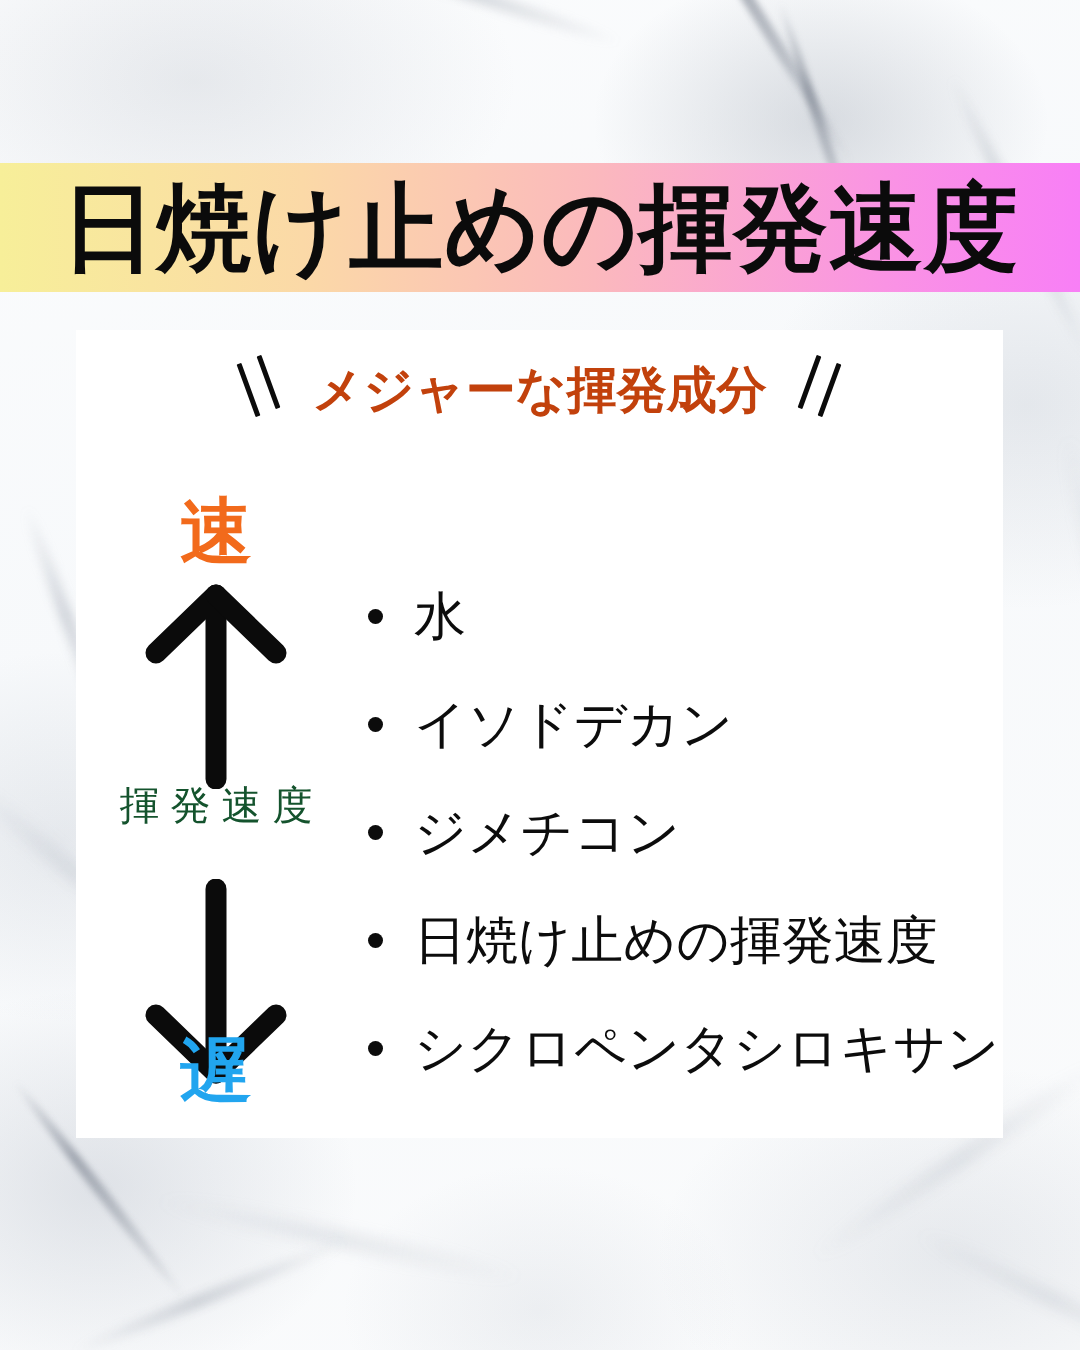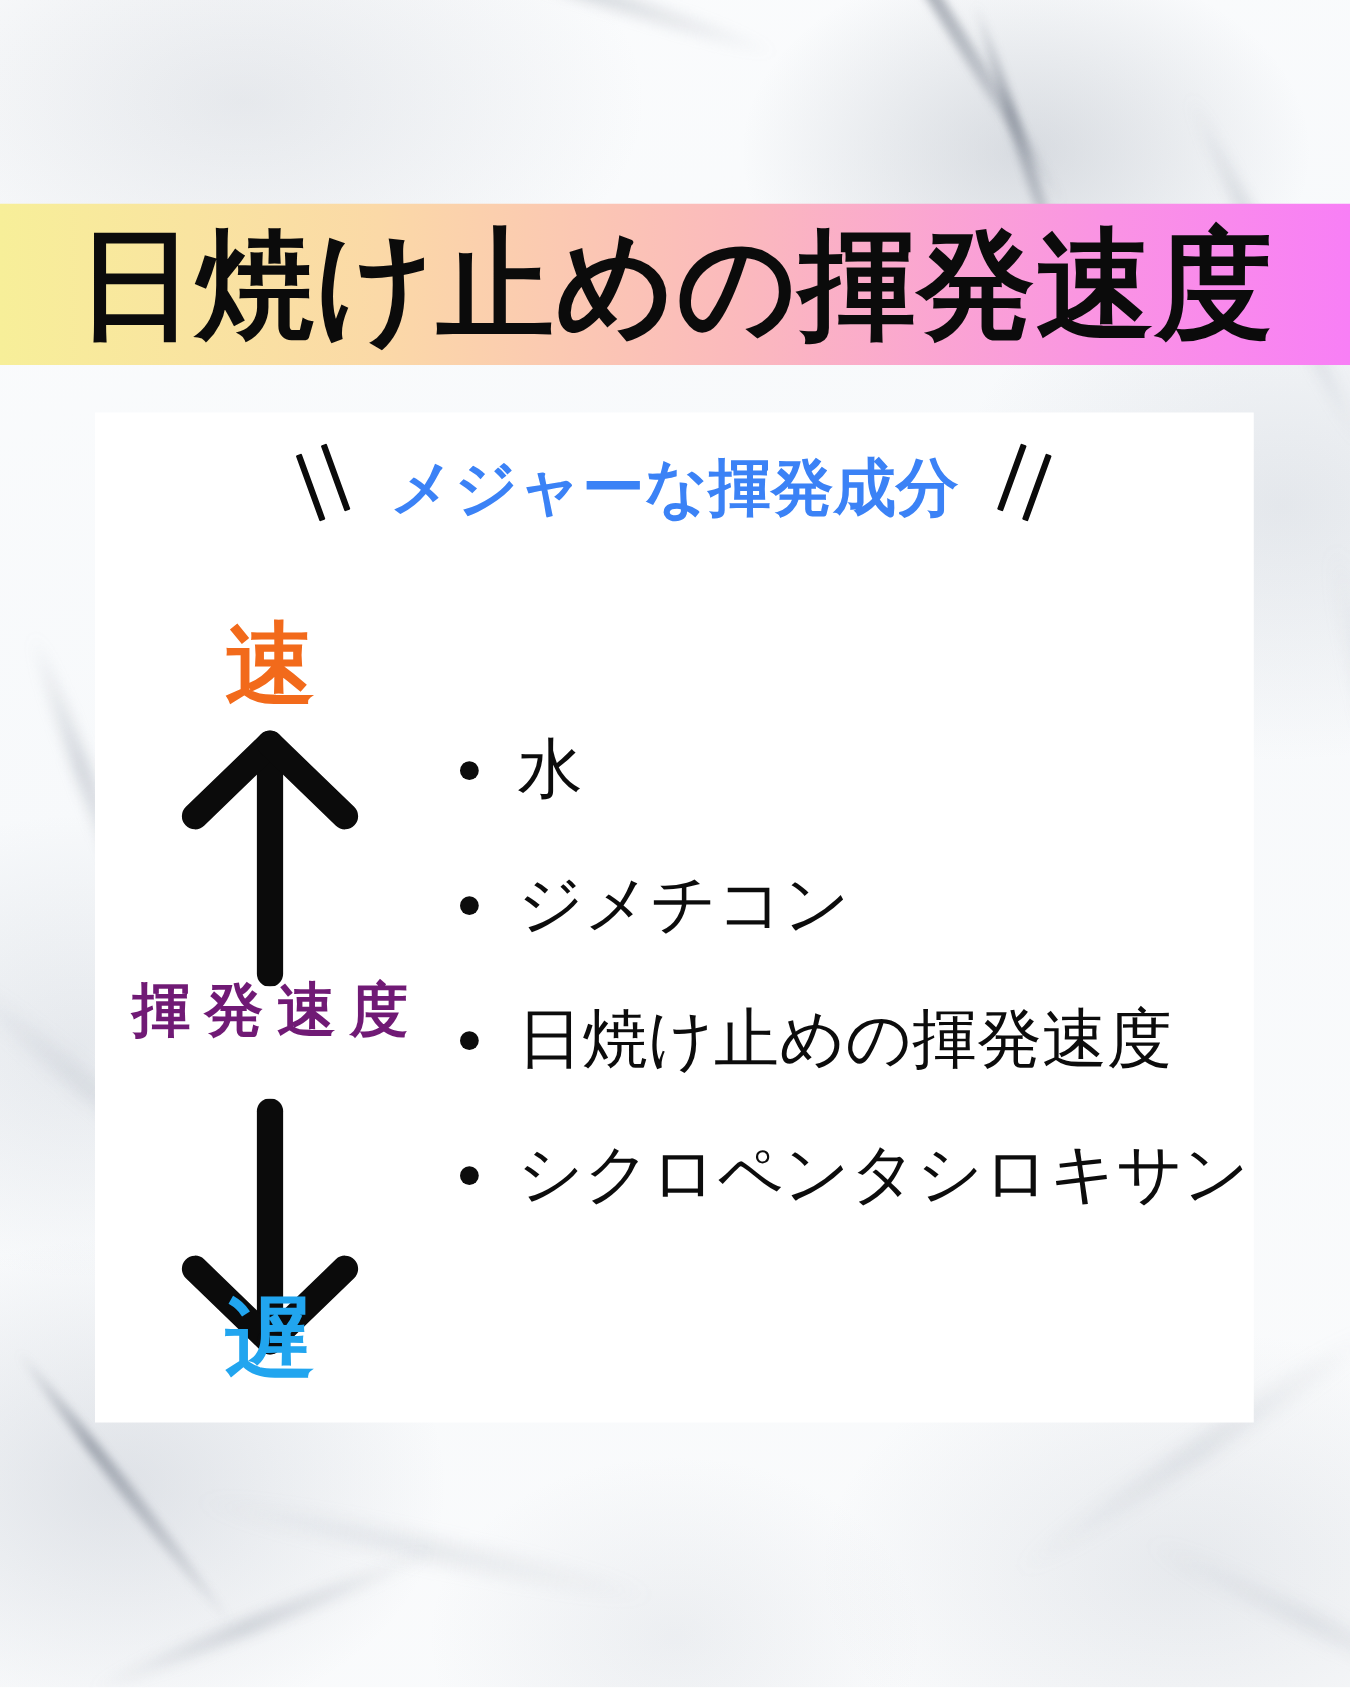--- a/index.html
+++ b/index.html
@@ -106,21 +106,21 @@
     border-radius: 1px;
   }
   .slash-pair.left i:nth-child(1) { left: 14px; transform: rotate(-20deg); }
   .slash-pair.left i:nth-child(2) { left: 34px; transform: rotate(-20deg); top: -4px; }
   .slash-pair.right i:nth-child(1) { left: 14px; transform: rotate(20deg); top: -4px; }
   .slash-pair.right i:nth-child(2) { left: 34px; transform: rotate(20deg); }
   #subtitle-text {
     font-family: "DejaVu Sans", "Liberation Sans", sans-serif;
     font-size: 50px;
     font-weight: 700;
-    color: #3b82f6;
+    color: #c2410c;
     white-space: nowrap;
     line-height: 1;
   }
 
   
   #speed-column {
     position: absolute;
     left: 10px;
     top: 165px;
     width: 260px;
@@ -150,23 +150,23 @@
   }
   #arrow-up-svg { top: 84px; }
   #arrow-down-svg { top: 384px; }
   #axis-label {
     position: absolute;
     left: 0;
     top: 290px;
     width: 260px;
     text-align: center;
     font-family: "DejaVu Sans", "Liberation Sans", sans-serif;
-    font-size: 47px;
-    font-weight: 700;
-    color: #701a75;
+    font-size: 40px;
+    font-weight: 400;
+    color: #14532d;
     letter-spacing: 11px;
     text-indent: 11px;
     line-height: 1;
   }
 
   
   #ingredient-list {
     position: absolute;
     left: 282px;
     top: 232px;
@@ -280,20 +280,21 @@
           <line x1="78" y1="194" x2="18" y2="136"></line>
           <line x1="78" y1="194" x2="138" y2="136"></line>
         </g>
       </svg>
 
       <div class="speed-label" id="label-slow" style="color: rgb(33, 165, 239);">遅</div>
     </div>
 
     <ul id="ingredient-list">
       <li>水</li>
+      <li>イソドデカン</li>
       <li>ジメチコン</li>
       <li>日焼け止めの揮発速度</li>
       <li>シクロペンタシロキサン</li>
     </ul>
 
   </div>
 
 
 </div>
 

